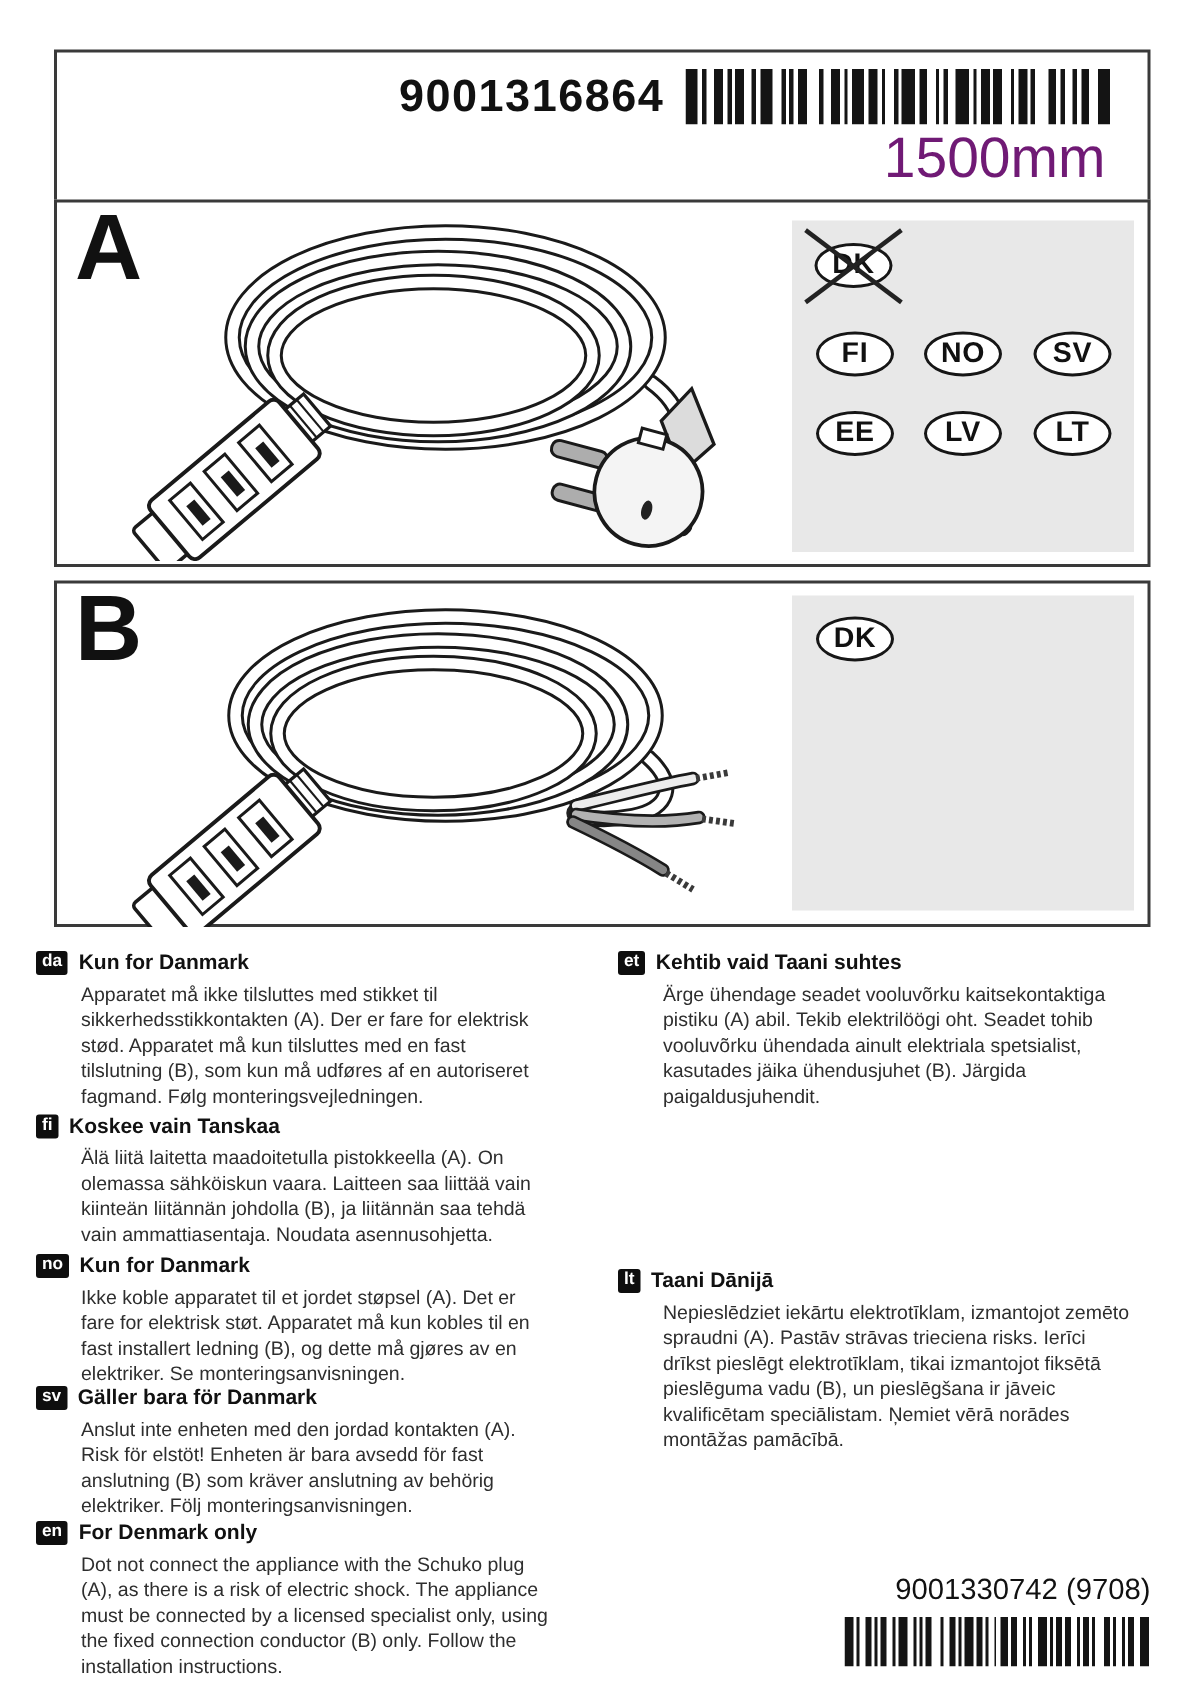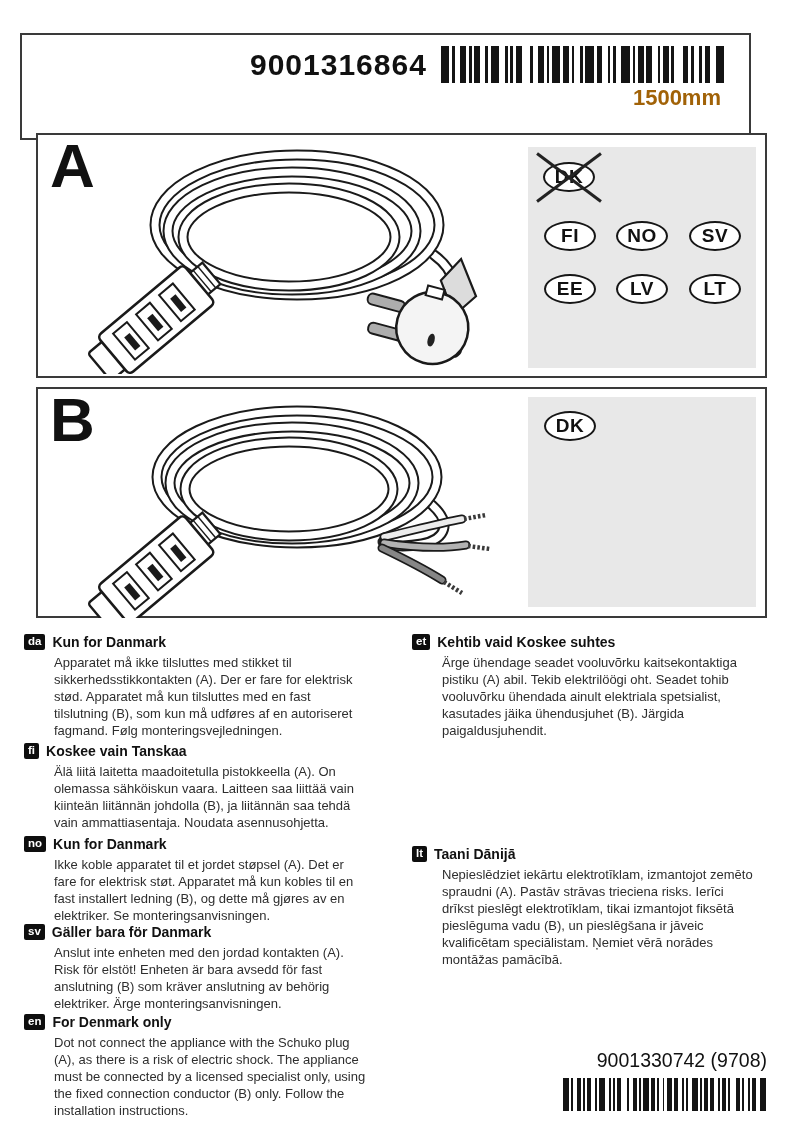--- a/index.html
+++ b/index.html
@@ -1,23 +1,23 @@
 <!DOCTYPE html>
 <html><head>
 <meta charset="utf-8">
 <style>
   *{box-sizing:border-box;margin:0;padding:0}
   html,body{width:802px;height:1134px}
   body{position:relative;background:#fff;font-family:"Liberation Sans",sans-serif;color:#1a1a1a;overflow:hidden}
   .box{position:absolute;border:2.5px solid #3a3a3a;background:#fff}
-  #hdr{left:20px;top:33px;width:731px;height:107px}
+  #hdr{left:36px;top:33px;width:731px;height:107px}
   #boxa{left:36px;top:133px;width:731px;height:245px}
   #boxb{left:36px;top:387px;width:731px;height:231px}
   .partnum{position:absolute;left:228px;top:13px;font-size:30px;font-weight:700;letter-spacing:1px;color:#111}
-  .len{position:absolute;right:28px;top:50px;font-size:22px;font-weight:700;color:#a16207}
+  .len{position:absolute;right:28px;top:50px;font-size:38px;font-weight:400;color:#701a75}
   .diagram-letter{position:absolute;left:12px;top:0px;font-size:62px;font-weight:800;letter-spacing:-2px;color:#111;line-height:1}
   .panel{position:absolute;background:#e8e8e8}
   #panela{right:9px;top:12px;width:228px;height:221px}
   #panelb{right:9px;top:8px;width:228px;height:210px}
   .oval{position:absolute;width:52px;height:30px;border:2.5px solid #161616;border-radius:50%;background:#fff;
         display:flex;align-items:center;justify-content:center;font-weight:700;font-size:19px;color:#111;letter-spacing:.5px}
   .crosswrap{position:absolute;width:52px;height:30px}
   .crosswrap .xline{position:absolute;left:-14px;top:13.5px;width:80px;height:3px;background:#222}
   .x1{transform:rotate(37deg)} .x2{transform:rotate(-37deg)}
   .illus{position:absolute;left:4px;top:2px}
@@ -210,33 +210,33 @@
   <div class="sec-body">Ikke koble apparatet til et jordet støpsel (A). Det er
 fare for elektrisk støt. Apparatet må kun kobles til en
 fast installert ledning (B), og dette må gjøres av en
 elektriker. Se monteringsanvisningen.</div>
 </div>
 <div class="section col-l" style="top:923px">
   <div><span class="badge">sv</span><span class="sec-title">Gäller bara för Danmark</span></div>
   <div class="sec-body">Anslut inte enheten med den jordad kontakten (A).
 Risk för elstöt! Enheten är bara avsedd för fast
 anslutning (B) som kräver anslutning av behörig
-elektriker. Ärge monteringsanvisningen.</div>
+elektriker. Följ monteringsanvisningen.</div>
 </div>
 <div class="section col-l" style="top:1013px">
   <div><span class="badge">en</span><span class="sec-title">For Denmark only</span></div>
   <div class="sec-body">Dot not connect the appliance with the Schuko plug
 (A), as there is a risk of electric shock. The appliance
 must be connected by a licensed specialist only, using
 the fixed connection conductor (B) only. Follow the
 installation instructions.</div>
 </div>
 
 <div class="section col-r" style="top:633px">
-  <div><span class="badge">et</span><span class="sec-title">Kehtib vaid Koskee suhtes</span></div>
+  <div><span class="badge">et</span><span class="sec-title">Kehtib vaid Taani suhtes</span></div>
   <div class="sec-body">Ärge ühendage seadet vooluvõrku kaitsekontaktiga
 pistiku (A) abil. Tekib elektrilöögi oht. Seadet tohib
 vooluvõrku ühendada ainult elektriala spetsialist,
 kasutades jäika ühendusjuhet (B). Järgida
 paigaldusjuhendit.</div>
 </div>
 <div class="section col-r" style="top:742px">
 </div>
 <div class="section col-r" style="top:845px">
   <div><span class="badge">lt</span><span class="sec-title">Taani Dānijā</span></div>

